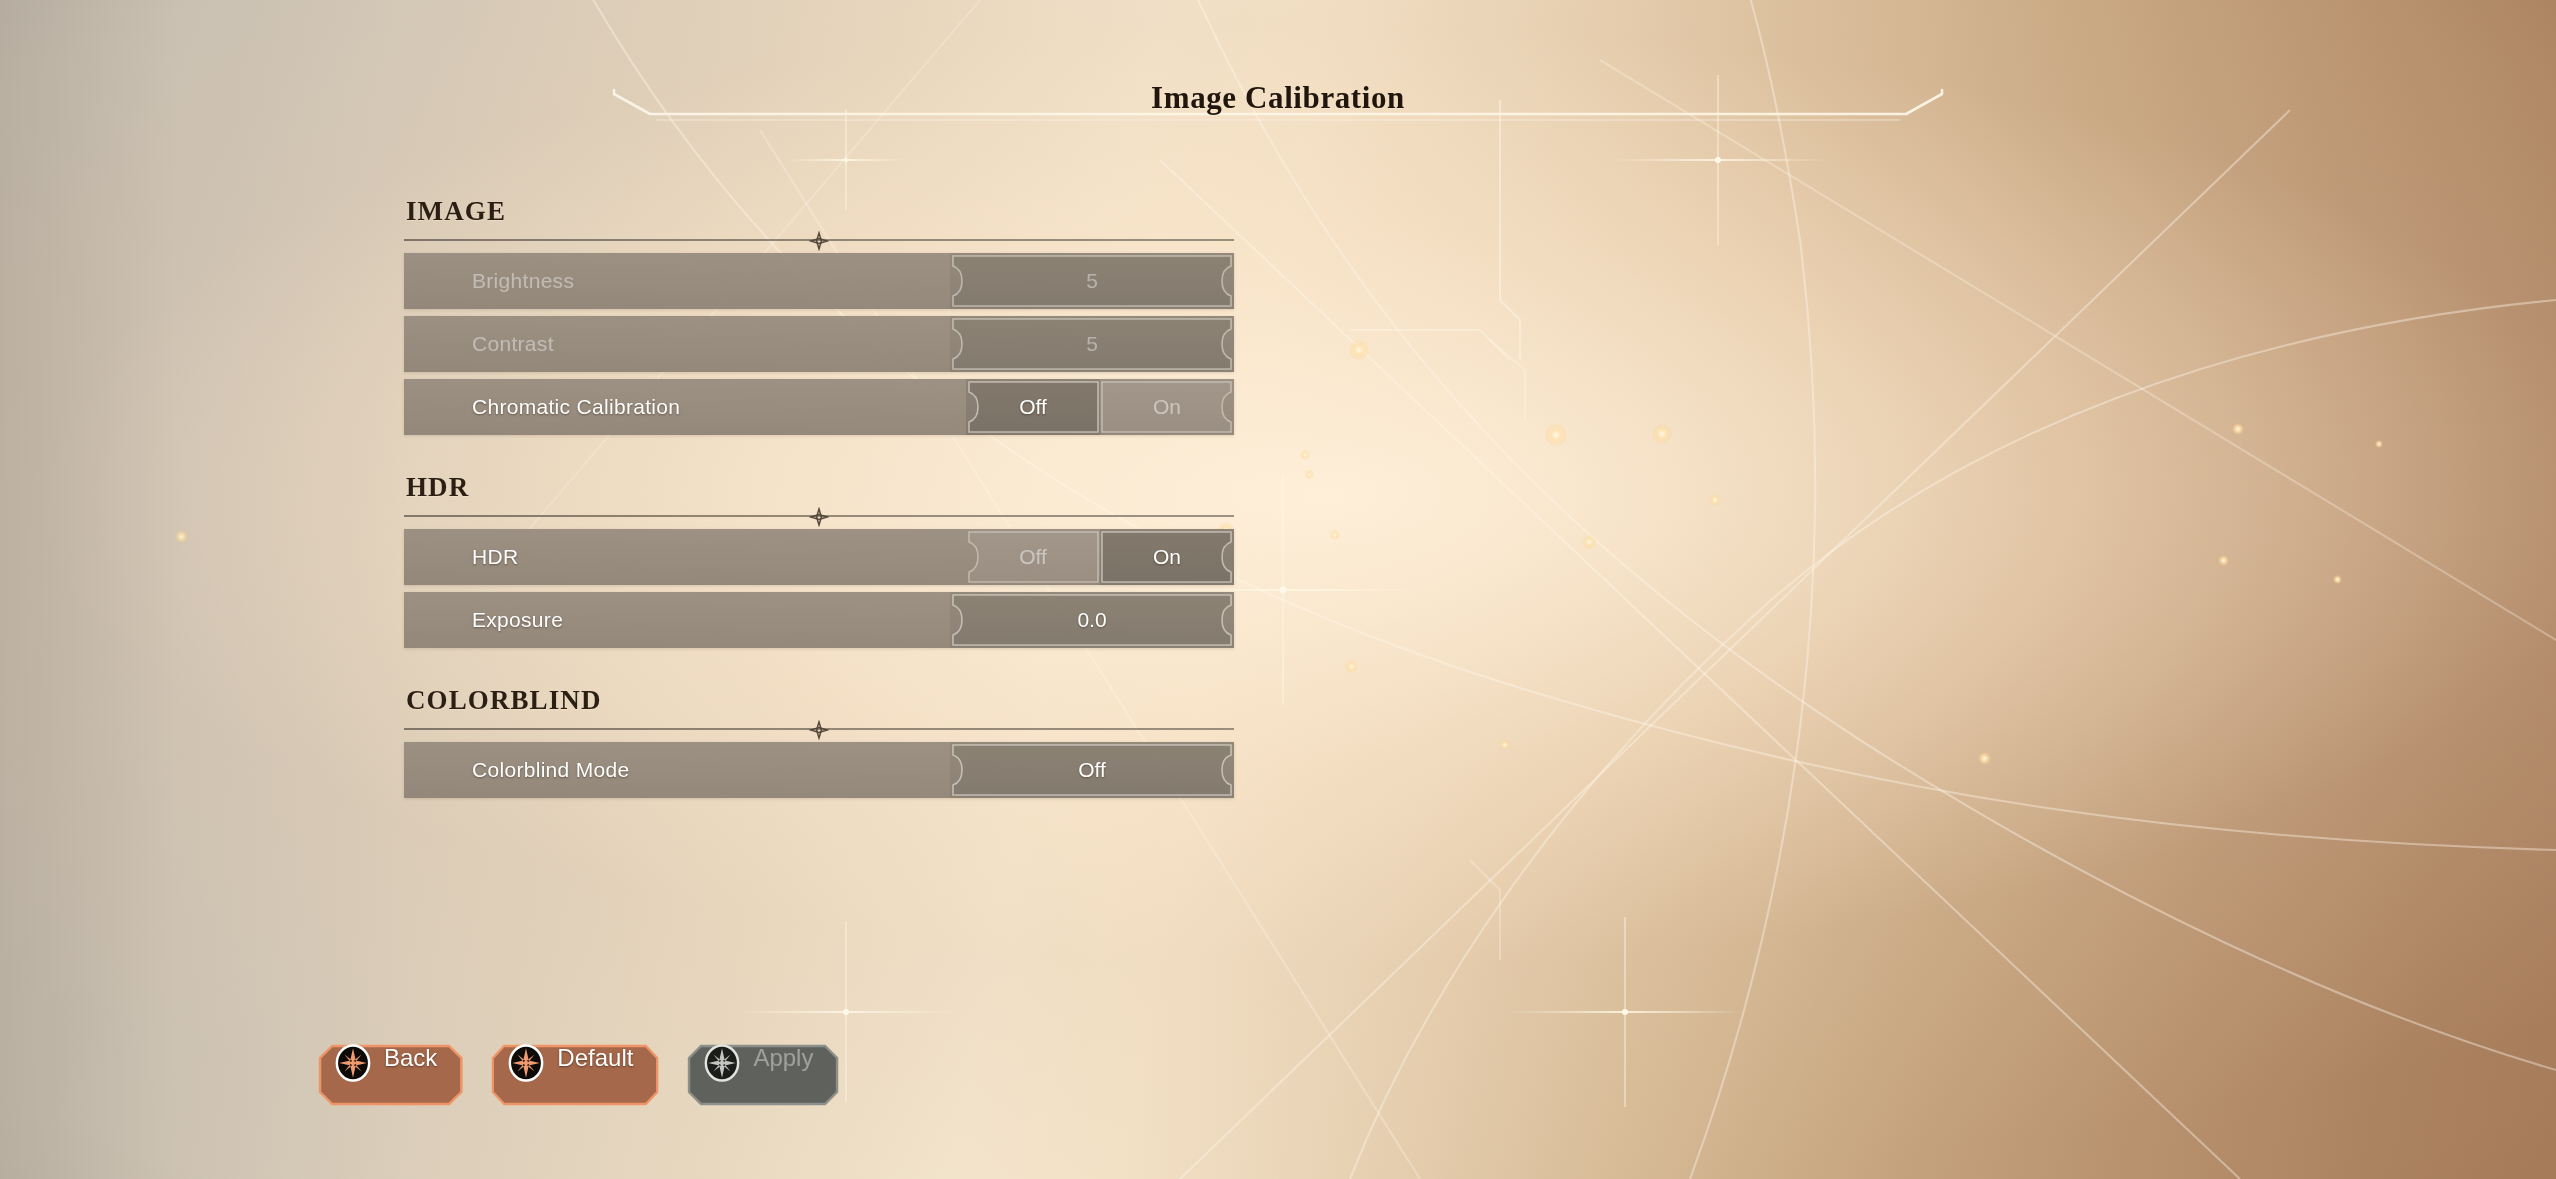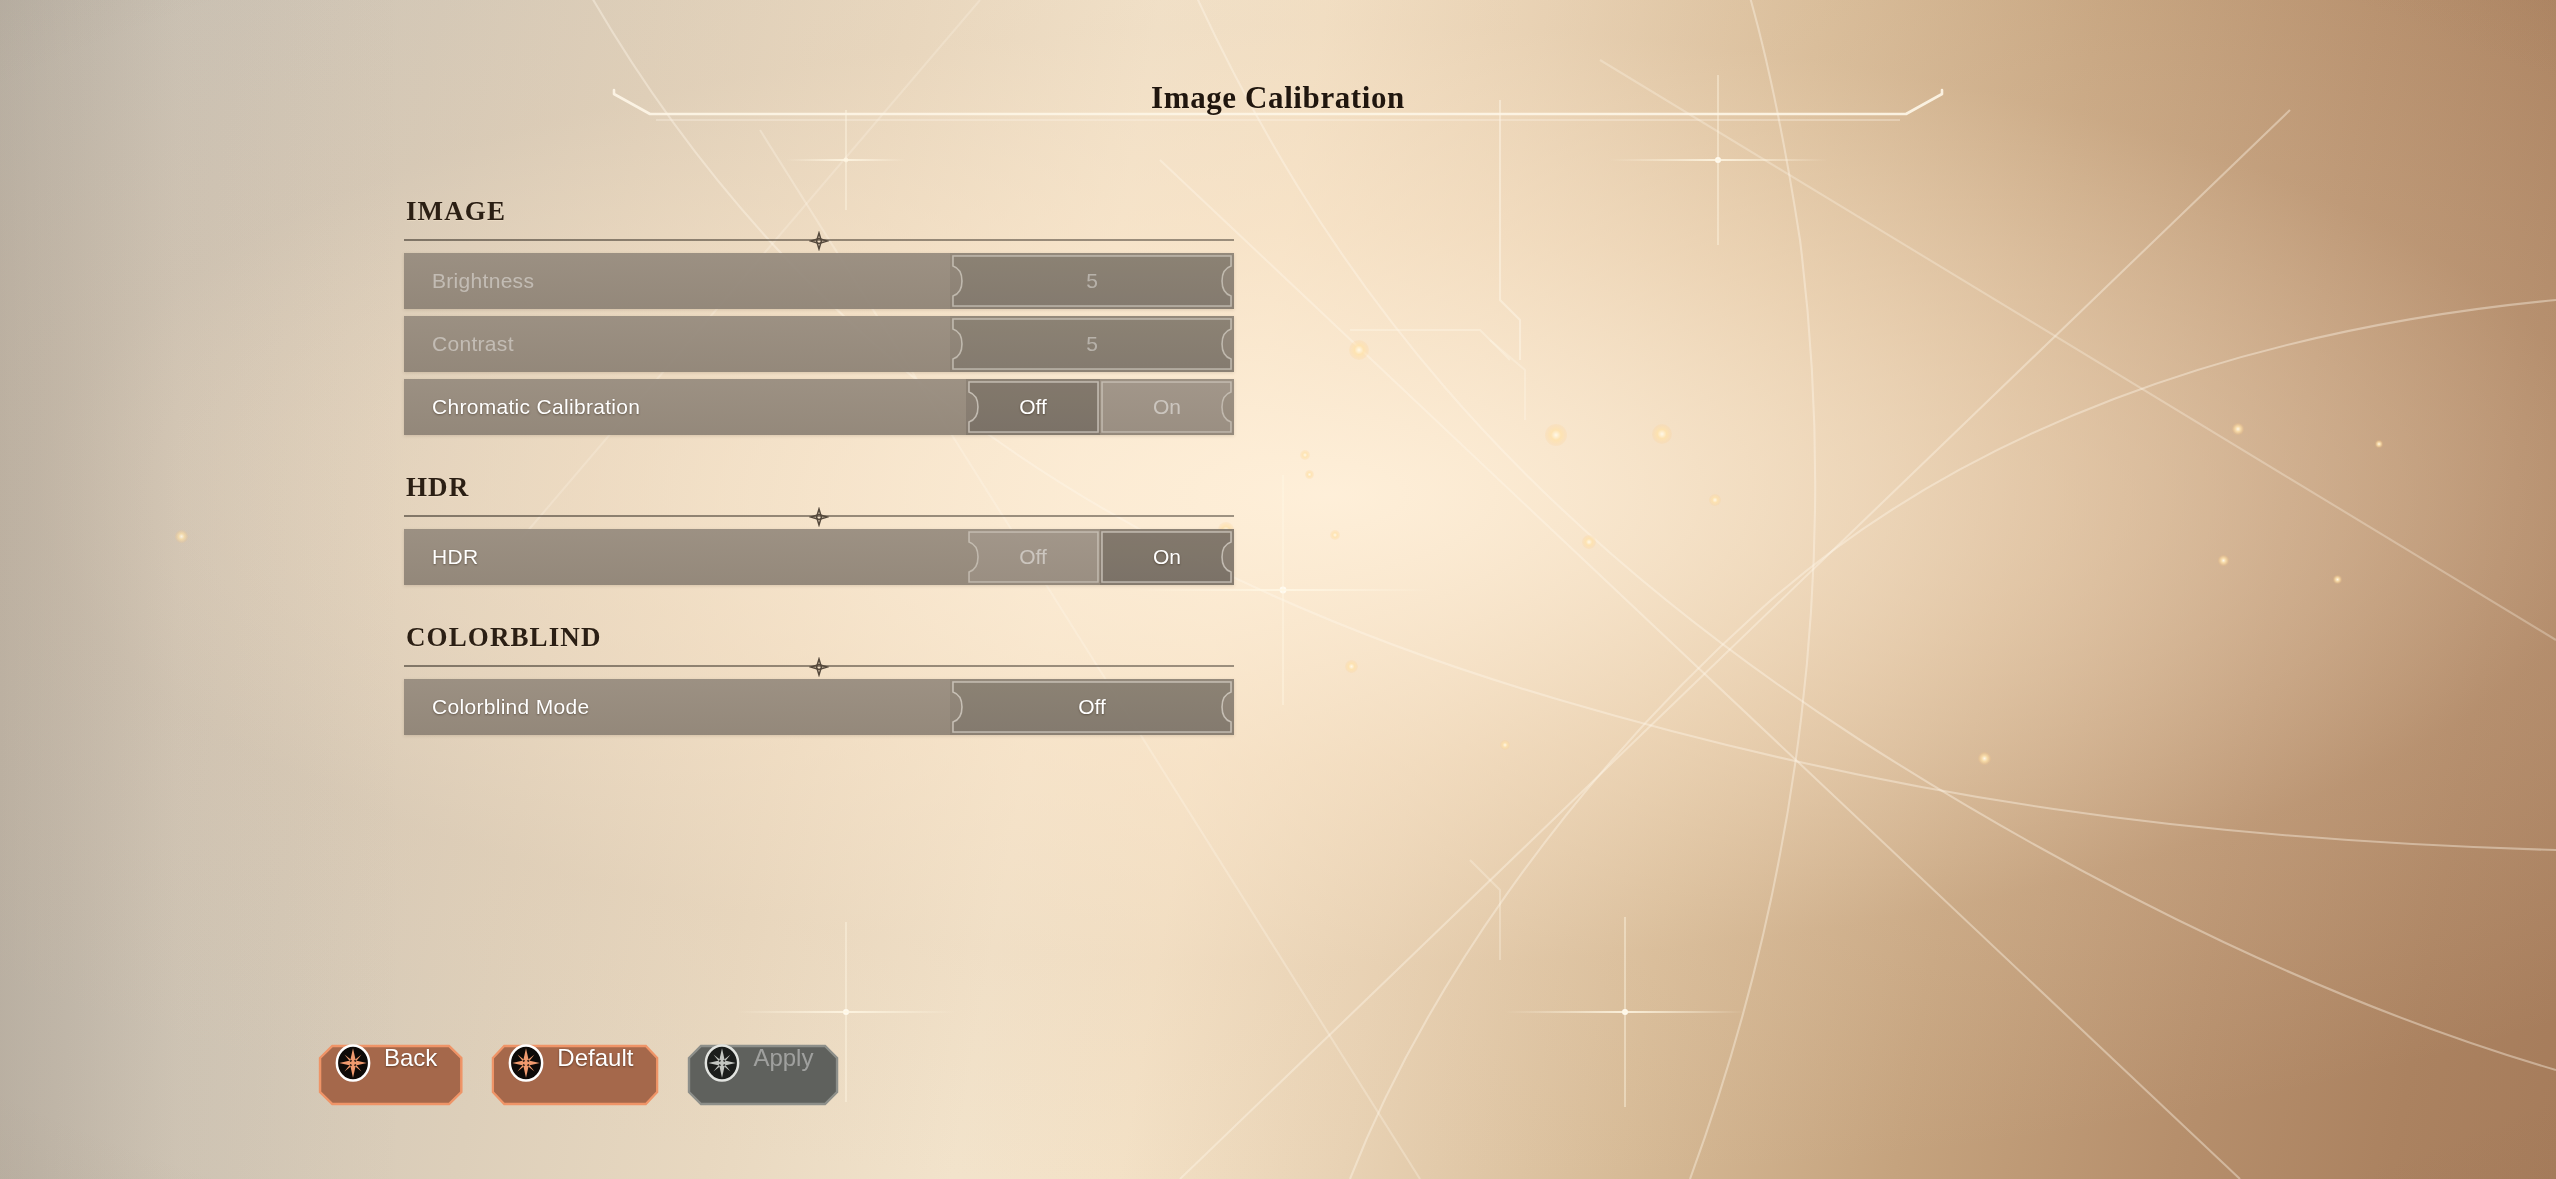--- a/index.html
+++ b/index.html
@@ -120,20 +120,21 @@
   }
   .row-label {
     flex:0 0 auto;
     display:flex; align-items:center;
     padding-left:28px;
     font-size:21px;
     letter-spacing:0.3px;
     color:#ffffff;
     text-shadow:0 1px 2px rgba(60,45,30,0.55);
     white-space:nowrap;
+    margin-left:40px;
   }
   .row.disabled .row-label { color:rgba(255,255,255,0.42); text-shadow:none; }
 
   .row-control {
     position:absolute; right:0; top:0; bottom:0;
     display:flex; align-items:stretch;
   }
 
   
   .valuebox {
@@ -411,20 +412,33 @@
                   <svg viewBox="0 0 134 56" preserveAspectRatio="none">
                     <path d="M 2 3 L 131 3 L 131 13 Q 122 16 122 28 Q 122 40 131 43 L 131 53 L 2 53 Z" fill="rgba(0,0,0,0.07)" stroke="rgba(255,252,244,0.5)" stroke-width="1.6"></path>
                   </svg>
                 </div>
                 <span class="tg-text">On</span>
               </div>
             </div>
           </div>
         </div>
 
+        <div class="row">
+          <div class="row-label">Exposure</div>
+          <div class="row-control">
+            <div class="valuebox">
+              <div class="vb-frame">
+                <svg viewBox="0 0 284 56" preserveAspectRatio="none">
+                  <path d="M 3 3 L 281 3 L 281 13 Q 272 16 272 28 Q 272 40 281 43 L 281 53 L 3 53 L 3 43 Q 12 40 12 28 Q 12 16 3 13 Z" fill="rgba(0,0,0,0.05)" stroke="rgba(255,252,244,0.5)" stroke-width="1.6"></path>
+                </svg>
+              </div>
+              <span class="vb-text">0.0</span>
+            </div>
+          </div>
+        </div>
 
       </div>
     </div>
 
     <div class="section-gap"></div>
 
     <div class="section">
       <div class="section-title">COLORBLIND</div>
       <div class="section-divider">
         <div class="line"></div>

